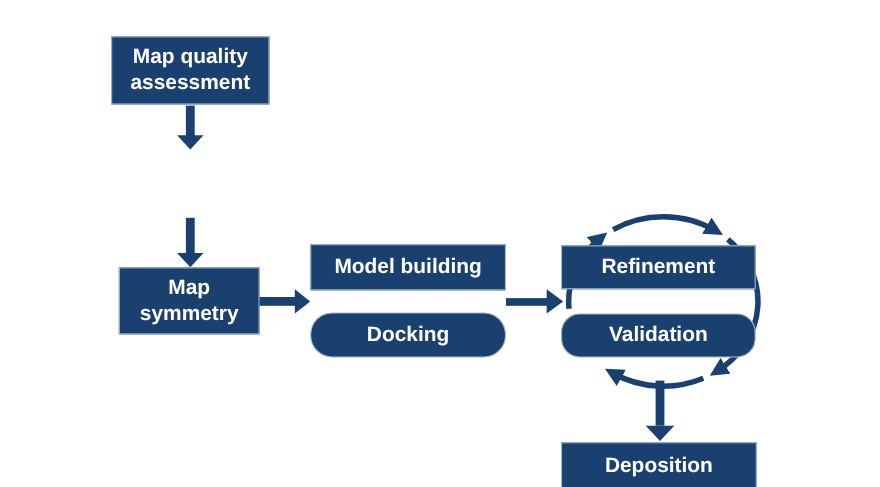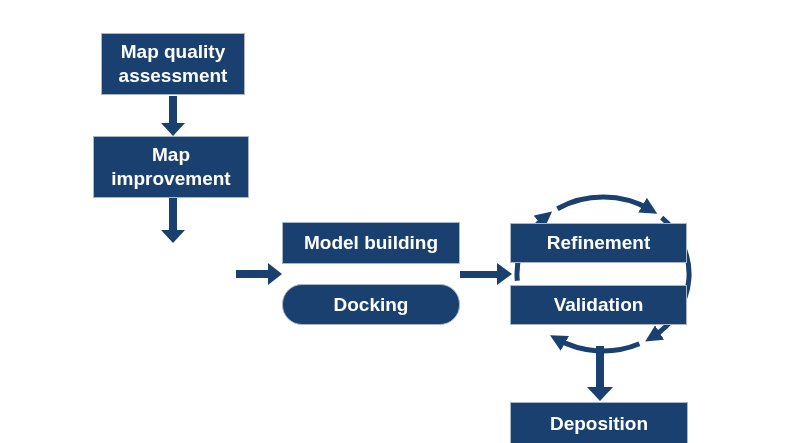--- a/index.html
+++ b/index.html
@@ -18,21 +18,21 @@
     display:flex;align-items:center;justify-content:center;text-align:center;
     font-weight:bold;font-size:19px;line-height:1.25;box-sizing:border-box;
     border:1px solid var(--node-border);
   }
   #n0{left:101px;top:21px;width:144px;height:62px;padding:0 11px;}
   #n1{left:93px;top:124px;width:156px;height:62px;padding:0 16px;}
   #n2{left:108px;top:231px;width:128px;height:61px;padding:0 8px;}
   #n3{left:282px;top:210px;width:178px;height:42px;text-align:right;}
   #n4{left:282px;top:272px;width:178px;height:41px;border-radius:20px;}
   #n5{left:510px;top:211px;width:177px;height:40px;}
-  #n6{left:510px;top:273px;width:177px;height:40px;}
+  #n6{left:510px;top:273px;width:177px;height:40px;border-radius:17px;}
   #n7{left:510px;top:390px;width:178px;height:43px;}
   .stem{position:absolute;background:var(--accent);}
   .head{position:absolute;width:0;height:0;}
   .head.down{border-left:12px solid transparent;border-right:12px solid transparent;border-top:13px solid var(--accent);}
   .head.down.big{border-left:13px solid transparent;border-right:13px solid transparent;border-top:14px solid var(--accent);}
   .head.right{border-top:11px solid transparent;border-bottom:11px solid transparent;border-left:14px solid var(--accent);}
   #a1s{left:169px;top:84px;width:8px;height:28px;}
   #a1h{left:161px;top:111px;}
   #a2s{left:169px;top:186px;width:8px;height:32px;}
   #a2h{left:161px;top:218px;}
@@ -58,21 +58,21 @@
         <path class="mk" d="M0 0 L6 3 L0 6 Z"></path>
       </marker>
     </defs>
     <path class="arc" d="M 12.3 98.7 A 86 77 0 0 1 40.5 34.8" marker-end="url(#ah)"></path>
     <path class="arc" d="M 52.4 26.7 A 86 77 0 0 1 144.9 27.4" marker-end="url(#ah)"></path>
     <path class="arc" d="M 156.7 35.7 A 86 77 0 0 1 147.4 155.1" marker-end="url(#ah)"></path>
     <path class="arc" d="M 134.4 161.8 A 86 77 0 0 1 52.4 157.3" marker-end="url(#ah)"></path>
   </svg>
 
   <div class="node" id="n0">Map quality assessment</div>
-  <div class="node" id="n1">Map improvement</div>
+  <div class="node" id="n2">Map symmetry</div>
   <div class="node" id="n3">Model building</div>
   <div class="node" id="n4">Docking</div>
   <div class="node" id="n5">Refinement</div>
   <div class="node" id="n6">Validation</div>
   <div class="node" id="n7">Deposition</div>
 
   <div class="stem" id="a1s"></div>
   <div class="head down" id="a1h"></div>
 
   <div class="stem" id="a2s"></div>

